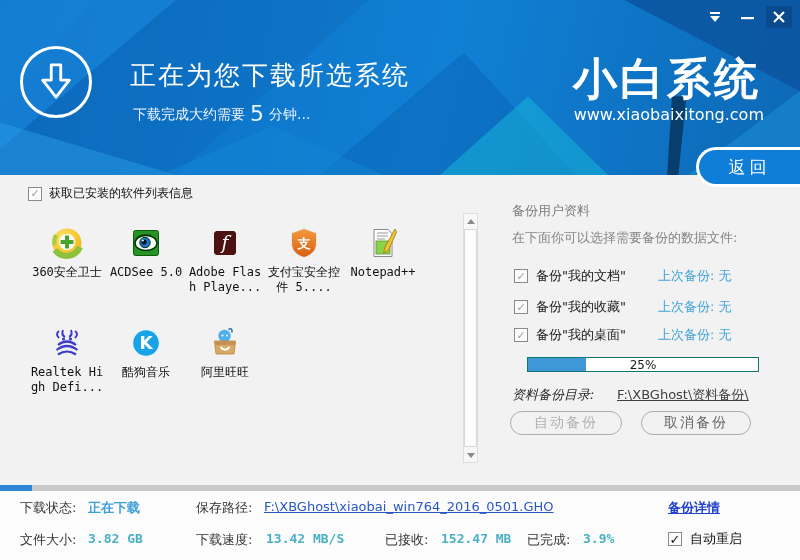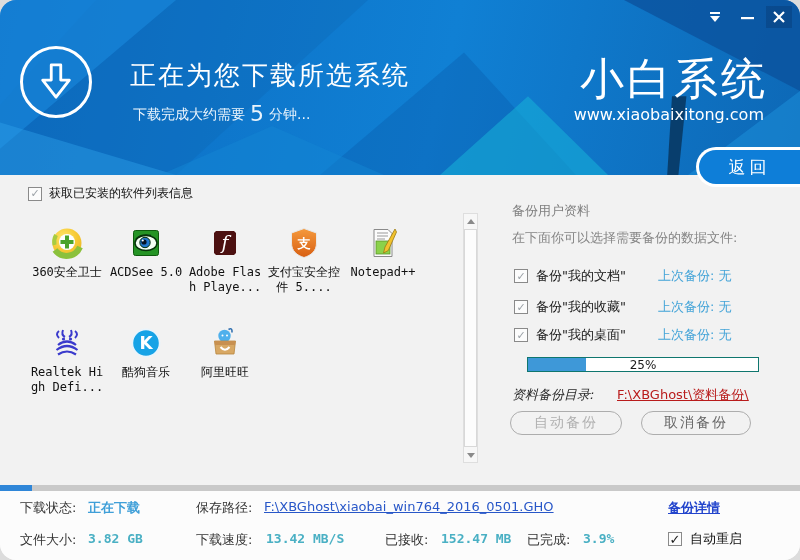--- a/index.html
+++ b/index.html
@@ -1,17 +1,17 @@
 <!DOCTYPE html>
 <html><head>
 <meta charset="utf-8">
 <style>
   * { margin:0; padding:0; box-sizing:border-box; }
   body { margin:0; background:#dcdcdc; font-family:"DejaVu Sans", sans-serif; }
-  .window { position:relative; width:800px; height:560px; background:#f2f2f2; overflow:hidden;border-radius:16px; }
+  .window { position:relative; width:800px; height:560px; background:#f2f2f2; overflow:hidden; }
 
   
   .header { position:absolute; top:0; left:0; width:800px; height:175px;
     background:linear-gradient(103deg,#0c6cc2 0%,#1080d4 55%,#0d68b6 100%); overflow:hidden; }
   .shape { position:absolute; inset:0; }
   .s1 { clip-path:polygon(0 0,22% 0,0 85%); background:#1b8ce0; opacity:.55; }
   .s2 { clip-path:polygon(12% 0,46% 0,22% 100%,0 100%,0 60%); background:#0d64b0; opacity:.30; }
   .s3 { clip-path:polygon(40% 100%,58% 30%,72% 100%); background:#0a5aa8; opacity:.35; }
   .s4 { clip-path:polygon(55% 100%,66% 55%,76% 100%); background:#18b2d8; opacity:.55; }
   .s5 { clip-path:polygon(78% 0,100% 0,100% 52%); background:#0b539e; opacity:.8; }
@@ -22,21 +22,21 @@
 
   .win-controls { position:absolute; top:6px; right:8px; display:flex; gap:6px; z-index:9; }
   .ctrl { width:26px; height:22px; display:flex; align-items:center; justify-content:center; cursor:pointer; }
   .ctrl.close { background:rgba(8,48,96,.30); }
 
   .dl-circle { position:absolute; left:20px; top:46px; width:72px; height:72px;
     border:3px solid #fff; border-radius:50%; display:flex; align-items:center; justify-content:center; }
   .title { position:absolute; left:130px; top:58px; font-size:26px; color:#fff; letter-spacing:2px; }
   .subtitle { position:absolute; left:133px; top:101px; font-size:14px; color:#eaf4fc; }
   .big5 { font-size:22px; padding:0 5px; vertical-align:-2px; }
-  .logo { position:absolute; right:32px; top:50px; font-size:44px; font-weight:normal; color:#fff; letter-spacing:3px; }
+  .logo { position:absolute; right:39px; top:50px; font-size:44px; font-weight:bold; color:#fff; letter-spacing:3px; }
   .website { position:absolute; right:36px; top:105px; font-size:16px; color:#fff;text-align:right; }
 
   .back-btn { position:absolute; top:147px; right:0; width:104px; height:40px; z-index:8;
     background:#0e7ed8; border:3px solid #fff; border-right:none; border-radius:22px 0 0 22px;
     color:#fff; font-size:17px; display:flex; align-items:center; justify-content:center;
     letter-spacing:4px; cursor:pointer; }
 
   
   .checkbox { display:inline-flex; width:14px; height:14px; border:1px solid #8a8a8a; background:#fcfcfc;
     align-items:center; justify-content:center; font-size:11px; color:#9aa0a6; cursor:pointer; flex:none; }
@@ -64,21 +64,21 @@
   .bk-desc  { position:absolute; left:512px; top:229px; font-size:13px; color:#858585; }
   .bk-row { position:absolute; left:514px; display:flex; align-items:center; }
   .bk-label { font-size:13px; color:#1a1a1a; margin-left:8px; width:104px; }
   .bk-last { font-size:13px; color:#44a4d8; margin-left:18px; }
   .bk-progress { position:absolute; left:515px; top:357px; width:232px; height:15px;
     border:1px solid #0f766e; background:#fff;margin-left:12px; }
   .bk-fill { height:100%; background:#3e98d8; }
   .bk-ptext { position:absolute; left:0; top:0; width:100%; text-align:center;
     font-size:12px; line-height:15px; color:#1a1a1a; }
   .bk-dir-label { position:absolute; left:512px; top:386px; font-size:13px; color:#2a2a2a;font-style:italic; }
-  .bk-dir-link  { position:absolute; left:617px; top:386px; font-size:13px; color:#b91c1c;
+  .bk-dir-link  { position:absolute; left:617px; top:386px; font-size:13px; color:#404040;
     text-decoration:underline; cursor:pointer; }
   .pill { position:absolute; top:411px; height:24px; border:1px solid #adadad; border-radius:16px;
     background:transparent; font-size:14px; display:flex; align-items:center; justify-content:center;
     letter-spacing:2px; cursor:pointer; }
   .pill.auto { left:510px; width:112px; color:#b0b0b0; }
   .pill.cancel { left:641px; width:110px; color:#666; }
 
   
   .thin-progress { position:absolute; left:0; top:485px; width:800px; height:6px; background:#c9c9c9; }
   .thin-fill { height:100%; background:#2f86d8; }

